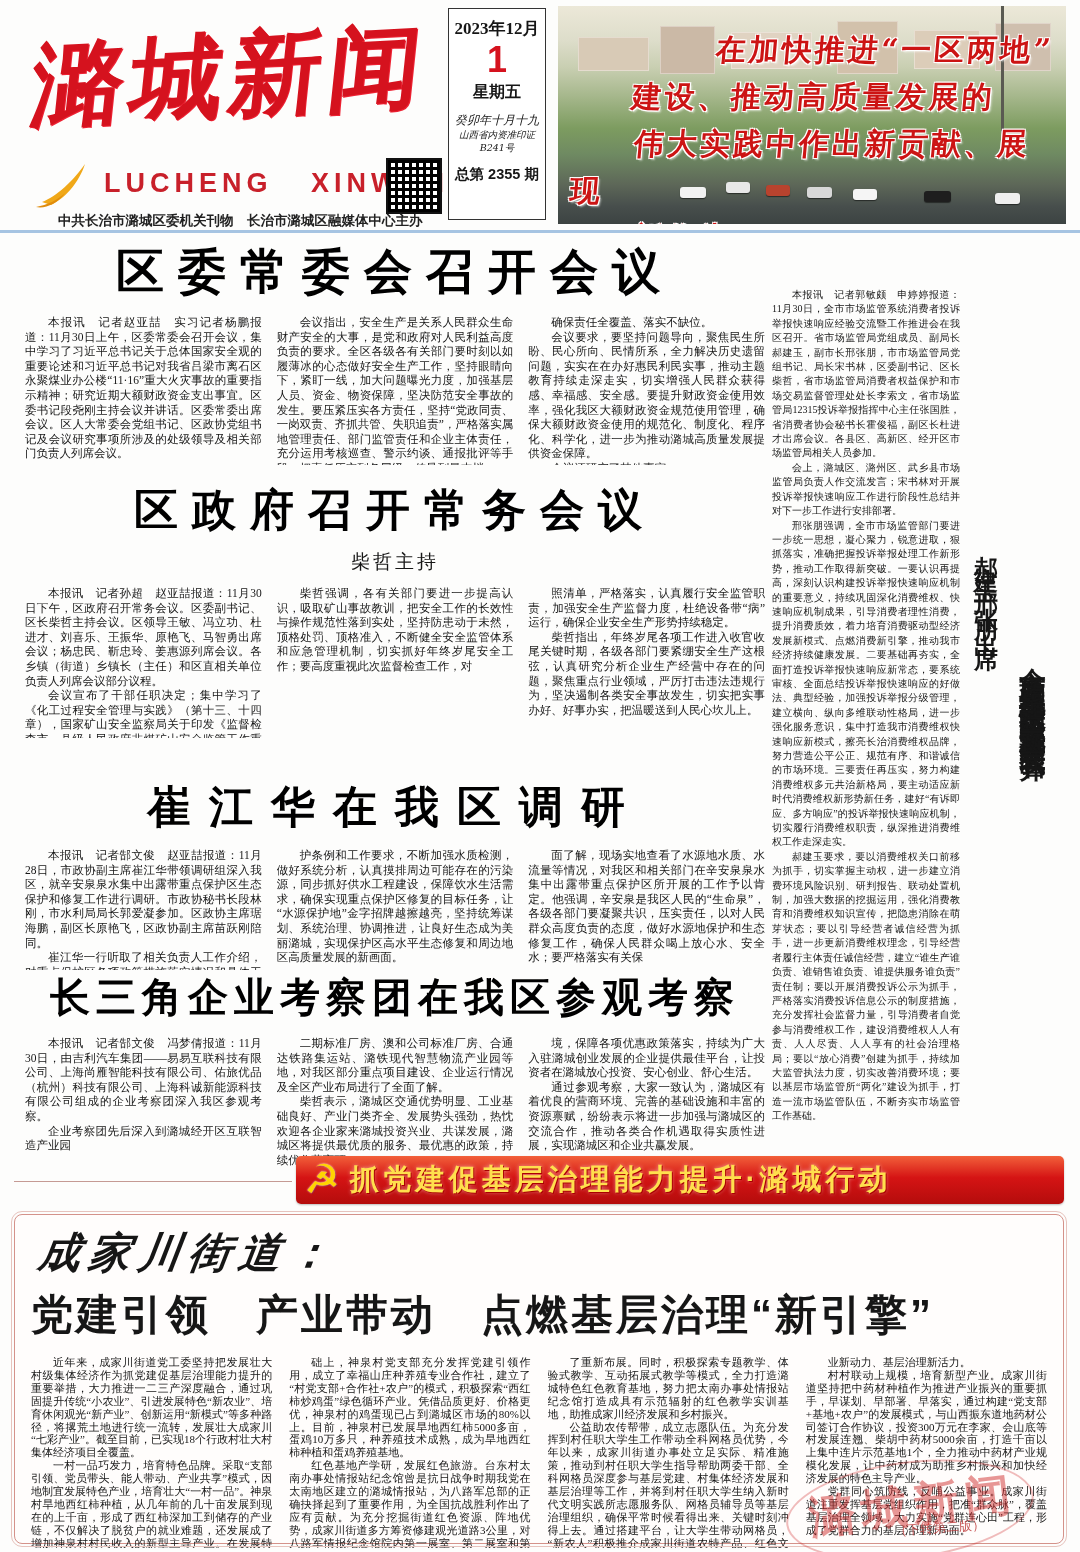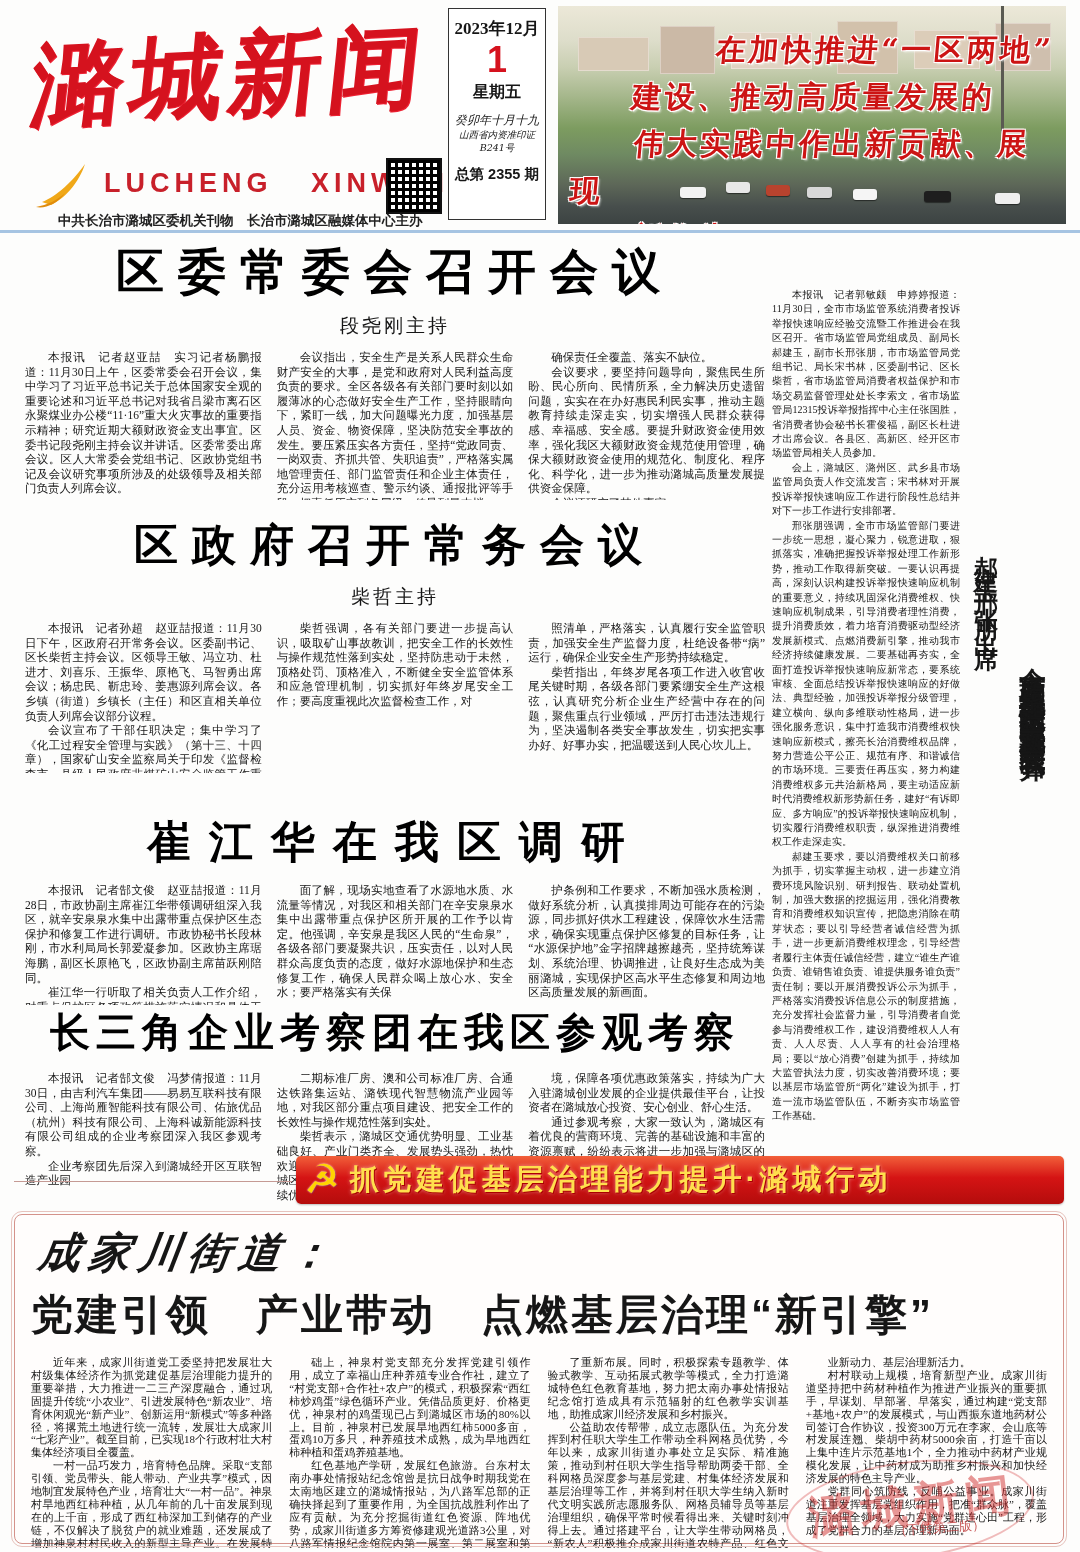--- a/index.html
+++ b/index.html
@@ -149,21 +149,20 @@
         <p class="para">新作为</p>
       </div>
   </div>
 
   <div class="header-rule"></div>
 
   <div class="left-col">
 
     <div class="art">
       <div class="art-headline h1a">区委常委会召开会议</div>
-      <div class="art-byline">段尧刚主持</div>
       <div class="art-body b1">
         <div class="bcol">
             <p class="para">本报讯　记者赵亚喆　实习记者杨鹏报道：11月30日上午，区委常委会召开会议，集中学习了习近平总书记关于总体国家安全观的重要论述和习近平总书记对我省吕梁市离石区永聚煤业办公楼“11·16”重大火灾事故的重要指示精神；研究近期大额财政资金支出事宜。区委书记段尧刚主持会议并讲话。区委常委出席会议。区人大常委会党组书记、区政协党组书记及会议研究事项所涉及的处级领导及相关部门负责人列席会议。</p>
           </div>
         <div class="bcol">
             <p class="para">会议指出，安全生产是关系人民群众生命财产安全的大事，是党和政府对人民利益高度负责的要求。全区各级各有关部门要时刻以如履薄冰的心态做好安全生产工作，坚持眼睛向下，紧盯一线，加大问题曝光力度，加强基层人员、资金、物资保障，坚决防范安全事故的发生。要压紧压实各方责任，坚持“党政同责、一岗双责、齐抓共管、失职追责”，严格落实属地管理责任、部门监管责任和企业主体责任，充分运用考核巡查、警示约谈、通报批评等手段，把责任压实到各层级，传导到最末梢，</p>
           </div>
         <div class="bcol">
             <p class="para">确保责任全覆盖、落实不缺位。</p>
             <p class="para">会议要求，要坚持问题导向，聚焦民生所盼、民心所向、民情所系，全力解决历史遗留问题，实实在在办好惠民利民实事，推动主题教育持续走深走实，切实增强人民群众获得感、幸福感、安全感。要提升财政资金使用效率，强化我区大额财政资金规范使用管理，确保大额财政资金使用的规范化、制度化、程序化、科学化，进一步为推动潞城高质量发展提供资金保障。</p>
@@ -191,37 +190,37 @@
     </div>
 
     <div class="art">
       <div class="art-headline h3a">崔江华在我区调研</div>
       <div class="art-body b3">
         <div class="bcol">
             <p class="para">本报讯　记者郜文俊　赵亚喆报道：11月28日，市政协副主席崔江华带领调研组深入我区，就辛安泉泉水集中出露带重点保护区生态保护和修复工作进行调研。市政协秘书长段林刚，市水利局局长郭爱凝参加。区政协主席琚海鹏，副区长原艳飞，区政协副主席苗跃刚陪同。</p>
             <p class="para">崔江华一行听取了相关负责人工作介绍，对重点保护区各项政策措施落实情况和具体工作情况进行全</p>
           </div>
         <div class="bcol">
+            <p class="para">护条例和工作要求，不断加强水质检测，做好系统分析，认真摸排周边可能存在的污染源，同步抓好供水工程建设，保障饮水生活需求，确保实现重点保护区修复的目标任务，让“水源保护地”金字招牌越擦越亮，坚持统筹谋划、系统治理、协调推进，让良好生态成为美丽潞城，实现保护区高水平生态修复和周边地区高质量发展的新画面。</p>
+          </div>
+        <div class="bcol">
             <p class="para">面了解，现场实地查看了水源地水质、水流量等情况，对我区和相关部门在辛安泉泉水集中出露带重点保护区所开展的工作予以肯定。他强调，辛安泉是我区人民的“生命泉”，各级各部门要凝聚共识，压实责任，以对人民群众高度负责的态度，做好水源地保护和生态修复工作，确保人民群众喝上放心水、安全水；要严格落实有关保</p>
-          </div>
-        <div class="bcol">
-            <p class="para">护条例和工作要求，不断加强水质检测，做好系统分析，认真摸排周边可能存在的污染源，同步抓好供水工程建设，保障饮水生活需求，确保实现重点保护区修复的目标任务，让“水源保护地”金字招牌越擦越亮，坚持统筹谋划、系统治理、协调推进，让良好生态成为美丽潞城，实现保护区高水平生态修复和周边地区高质量发展的新画面。</p>
           </div>
       </div>
     </div>
 
     <div class="art">
       <div class="art-headline h4a">长三角企业考察团在我区参观考察</div>
       <div class="art-body b4">
         <div class="bcol">
             <p class="para">本报讯　记者郜文俊　冯梦倩报道：11月30日，由吉利汽车集团——易易互联科技有限公司、上海尚雁智能科技有限公司、佑旅优品（杭州）科技有限公司、上海科诚新能源科技有限公司组成的企业考察团深入我区参观考察。</p>
             <p class="para">企业考察团先后深入到潞城经开区互联智造产业园</p>
           </div>
         <div class="bcol">
-            <p class="para">二期标准厂房、澳和公司标准厂房、合通达铁路集运站、潞铁现代智慧物流产业园等地，对我区部分重点项目建设、把安全工作的长效性与操作规范性落到实处。</p>
+            <p class="para">二期标准厂房、澳和公司标准厂房、合通达铁路集运站、潞铁现代智慧物流产业园等地，对我区部分重点项目建设、企业运行情况及全区产业布局进行了全面了解。</p>
             <p class="para">柴哲表示，潞城区交通优势明显、工业基础良好、产业门类齐全、发展势头强劲，热忱欢迎各企业家来潞城投资兴业、共谋发展，潞城区将提供最优质的服务、最优惠的政策，持续优化营商环</p>
           </div>
         <div class="bcol">
             <p class="para">境，保障各项优惠政策落实，持续为广大入驻潞城创业发展的企业提供最佳平台，让投资者在潞城放心投资、安心创业、舒心生活。</p>
             <p class="para">通过参观考察，大家一致认为，潞城区有着优良的营商环境、完善的基础设施和丰富的资源禀赋，纷纷表示将进一步加强与潞城区的交流合作，推动各类合作机遇取得实质性进展，实现潞城区和企业共赢发展。</p>
           </div>
       </div>
     </div>
 
   </div>

